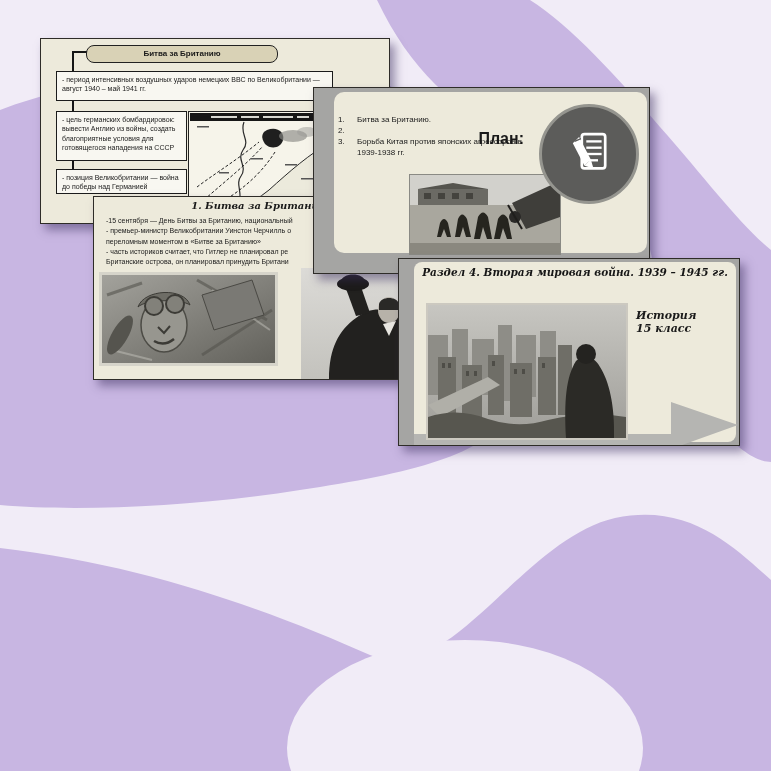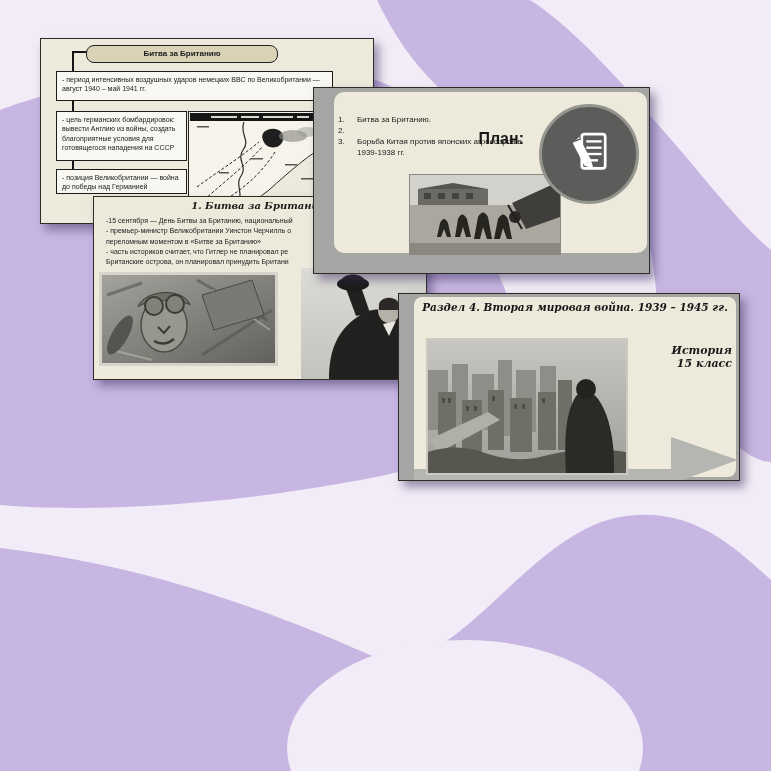--- a/index.html
+++ b/index.html
@@ -2,21 +2,21 @@
 <html><head>
 <meta charset="utf-8">
 <style>
   html,body{margin:0;padding:0;background:#f1ecf7;}
   .stage{position:relative;width:771px;height:771px;overflow:hidden;
          font-family:"Liberation Sans","DejaVu Sans",sans-serif;color:#1a1a1a;}
   .bg{position:absolute;left:0;top:0;}
   .slide{position:absolute;overflow:hidden;background:#edeadb;
          border:1px solid #2e2c28;box-shadow:5px 6px 9px rgba(62,47,96,.5);}
   
-  .s1{left:40px;top:38px;width:332px;height:184px;z-index:1;}
+  .s1{left:40px;top:38px;width:332px;height:184px;z-index:1;padding-left:16px;}
   .s1-titlebox{position:absolute;left:45px;top:6px;width:190px;height:16px;
         background:#d9d2b6;border:1.5px solid #222;border-radius:8px;
         font-size:8px;font-weight:bold;text-align:center;line-height:15px;}
   .s1-elbow{position:absolute;left:31px;top:12px;width:16px;height:2px;background:#151515;}
   .s1-trunk{position:absolute;left:31px;top:12px;width:2px;height:121px;background:#151515;}
   .s1-box{position:absolute;background:#f8f7f1;border:1px solid #1b1b1b;
         font-size:7px;line-height:9.4px;padding:3px 5px;box-sizing:border-box;overflow:hidden;}
   .b1{left:15px;top:32px;width:277px;height:30px;}
   .b2{left:15px;top:72px;width:131px;height:50px;}
   .b3{left:15px;top:130px;width:131px;height:25px;}
@@ -39,29 +39,29 @@
         font-size:16px;font-weight:bold;margin-top:32px;}
   .s2-list{position:absolute;left:4px;top:22px;width:235px;}
   .s2-item{display:flex;font-size:8px;line-height:11px;}
   .s2-item .num{width:19px;flex:none;}
   .s2-item .txt{width:168px;}
   .s2-photo{left:75px;top:82px;width:150px;height:79px;border:1px solid #8a8a84;background:#cfceca;}
   .s2-circle{position:absolute;left:205px;top:12px;width:100px;height:100px;border-radius:50%;
         background:#5c5c5a;border:3px solid #95958f;box-sizing:border-box;
         display:flex;align-items:center;justify-content:center;}
   
-  .s4{left:398px;top:258px;width:340px;height:186px;z-index:4;background:#a5a5a3;margin-top:35px;}
+  .s4{left:398px;top:258px;width:340px;height:186px;z-index:4;background:#a5a5a3;}
   .s4-panel{position:absolute;left:15px;top:3px;width:322px;height:180px;
         background:#edeadb;border-radius:8px;}
   .s4-arrow{position:absolute;left:0;top:0;}
   .s4-t{position:absolute;left:15px;width:322px;text-align:center;
         font-family:"DejaVu Serif",serif;font-style:italic;font-weight:bold;font-size:10.5px;color:#161616;}
   .t1{top:7px;} .t2{top:22px;}
   .s4-photo{left:27px;top:44px;width:198px;height:133px;border:2px solid #ccc9c0;background:#9f9e99;}
-  .s4-subject{position:absolute;left:255px;top:50px;width:78px;text-align:right;
+  .s4-subject{position:absolute;left:237px;top:50px;width:78px;text-align:left;
         font-family:"DejaVu Serif",serif;font-style:italic;font-weight:bold;font-size:11px;line-height:13px;}
 </style>
 </head>
 <body>
 
 <div class="stage">
 
   <svg class="bg" width="771" height="771" viewBox="0 0 771 771">
     <rect width="771" height="771" fill="#f1ecf7"></rect>
     <path d="M0,110 L0,505 C80,512 200,506 300,490 C420,472 500,452 515,400 C530,330 500,260 460,215 C420,170 432,122 400,92 C340,50 140,58 0,110 Z" fill="#c8b6e2"></path>

